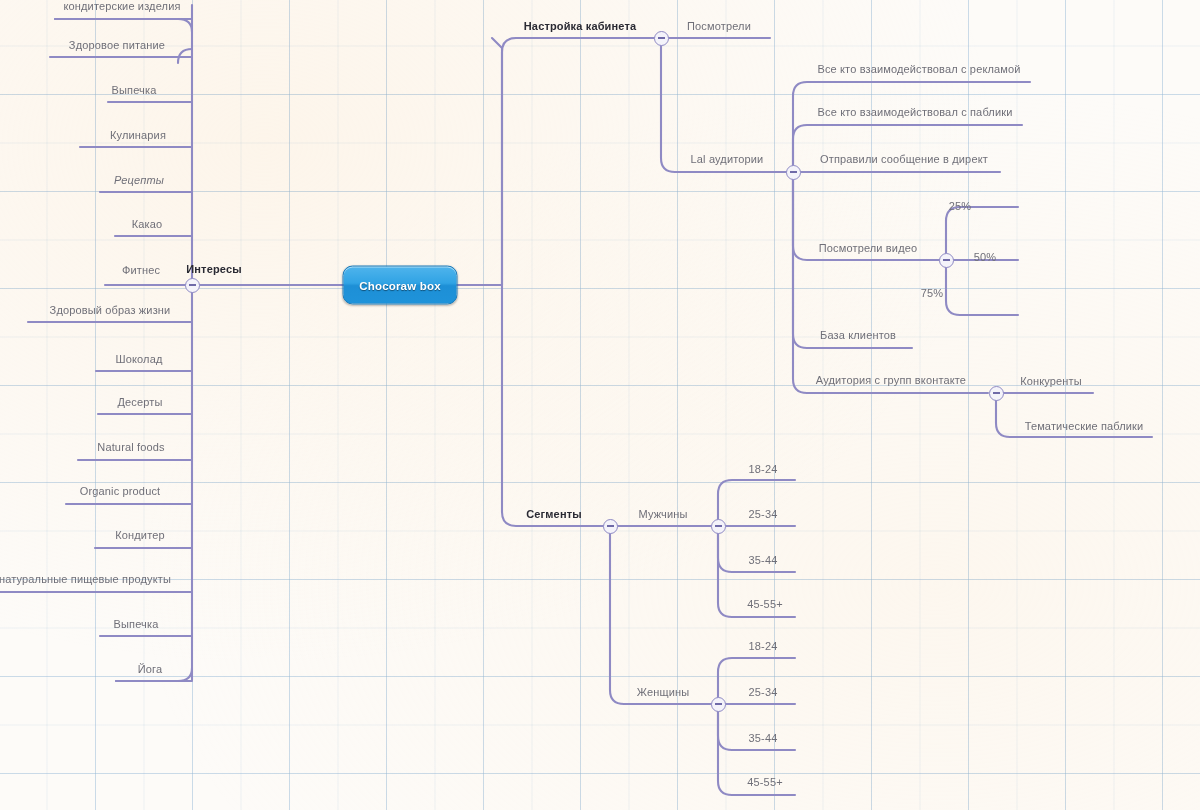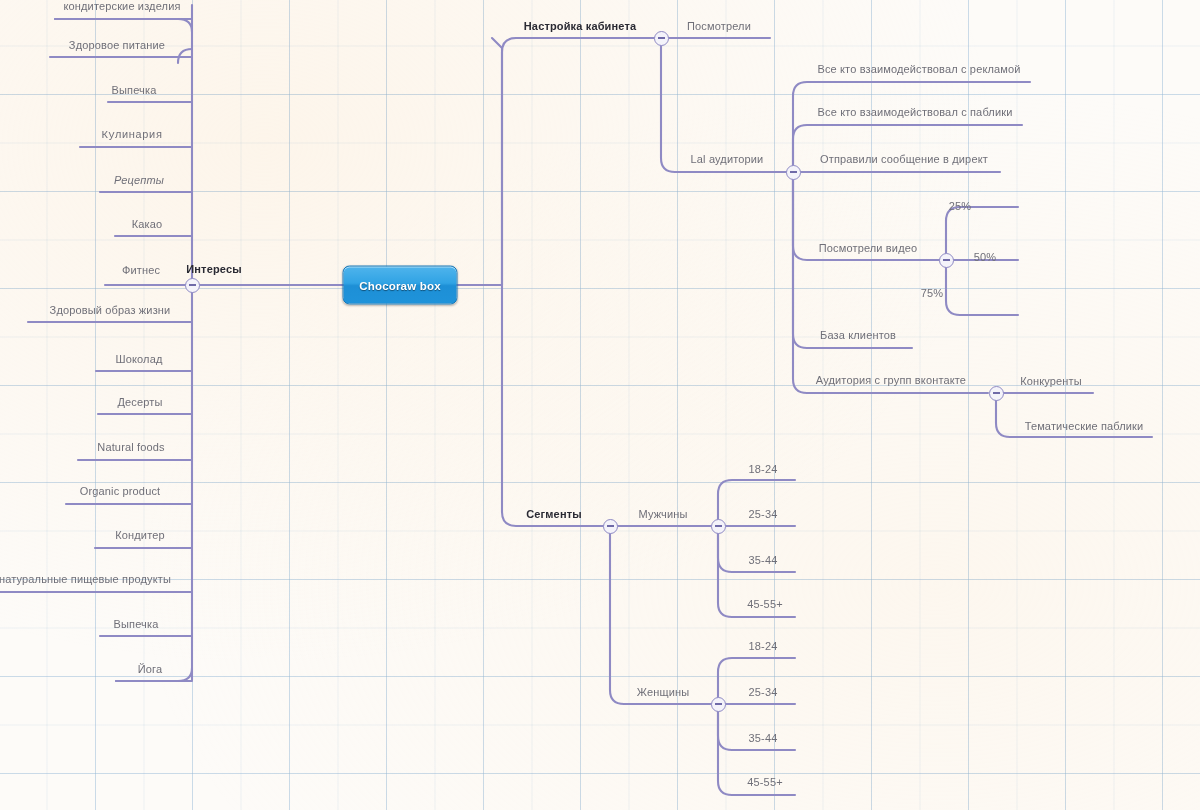--- a/index.html
+++ b/index.html
@@ -179,39 +179,39 @@
     <path d="M718,533 L718,558 Q718,572 732,572 L795,572"></path>
     <path d="M718,533 L718,603 Q718,617 732,617 L795,617"></path>
 
     <path d="M718,697 L718,672 Q718,658 732,658 L795,658"></path>
     <line x1="725" y1="704" x2="795" y2="704"></line>
     <path d="M718,711 L718,736 Q718,750 732,750 L795,750"></path>
     <path d="M718,711 L718,781 Q718,795 732,795 L795,795"></path>
 
   </svg>
 
-  <div class="node-root" style="left:400px; top:285px;">
+  <div class="node-root" style="left:400px; top:285px;border-radius:10px;">
     <span>Chocoraw box</span>
   </div>
 
   <div class="collapser" style="left:192px; top:285px;"></div>
   <div class="collapser" style="left:661px; top:38px;"></div>
   <div class="collapser" style="left:793px; top:172px;"></div>
   <div class="collapser" style="left:946px; top:260px;"></div>
   <div class="collapser" style="left:996px; top:393px;"></div>
   <div class="collapser" style="left:610px; top:526px;"></div>
   <div class="collapser" style="left:718px; top:526px;"></div>
   <div class="collapser" style="left:718px; top:704px;"></div>
 
   <div class="label bold" style="left:214px; top:276px;">Интересы</div>
 
   <div class="label" style="left:122px; top:13px;">кондитерские изделия</div>
   <div class="label" style="left:117px; top:52px;">Здоровое питание</div>
   <div class="label" style="left:134px; top:97px;">Выпечка</div>
-  <div class="label" style="left:132px; top:142px;font-family:Liberation Mono, monospace;">Кулинария</div>
+  <div class="label" style="left:138px; top:142px;">Кулинария</div>
   <div class="label" style="left:139px; top:187px;font-style:italic;">Рецепты</div>
   <div class="label" style="left:147px; top:231px;">Какао</div>
   <div class="label" style="left:141px; top:277px;">Фитнес</div>
   <div class="label" style="left:110px; top:317px;">Здоровый образ жизни</div>
   <div class="label" style="left:139px; top:366px;">Шоколад</div>
   <div class="label" style="left:140px; top:409px;">Десерты</div>
   <div class="label" style="left:131px; top:454px;">Natural foods</div>
   <div class="label" style="left:120px; top:498px;">Organic product</div>
   <div class="label" style="left:140px; top:542px;">Кондитер</div>
   <div class="label" style="left:85px; top:586px;">натуральные пищевые продукты</div>

